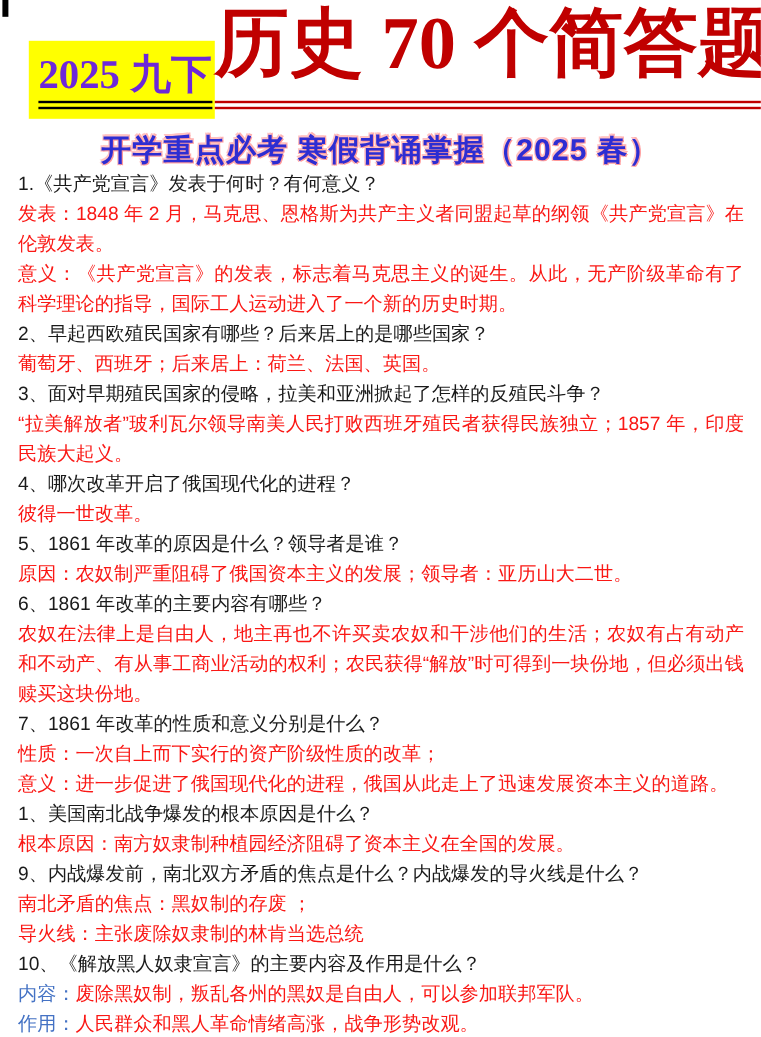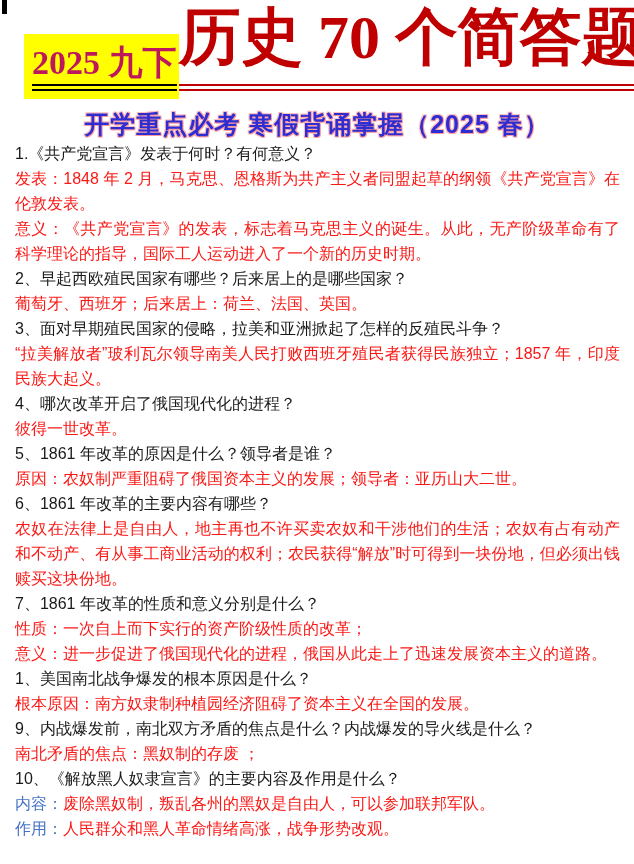--- a/index.html
+++ b/index.html
@@ -26,21 +26,21 @@
     display: inline-block;
     background: #ffff00;
     padding: 12px 2px 8px 8px;
     vertical-align: bottom;
   }
   .title-hl .seg {
     display: inline-block;
     font-family: "Liberation Serif", "DejaVu Serif", serif;
     font-weight: bold;
     font-size: 34px;
-    color: #be185d;
+    color: #6d28d9;
     border-bottom: 7px double #000;
     padding-bottom: 4px;
   }
   .title-red {
     display: inline-block;
     font-family: "Liberation Serif", "DejaVu Serif", serif;
     font-weight: bold;
     font-size: 62px;
     color: #c00000;
     border-bottom: 7px double #c00000;
@@ -95,16 +95,17 @@
   <p class="a">原因：农奴制严重阻碍了俄国资本主义的发展；领导者：亚历山大二世。</p>
   <p class="q">6、1861 年改革的主要内容有哪些？</p>
   <p class="a">农奴在法律上是自由人，地主再也不许买卖农奴和干涉他们的生活；农奴有占有动产和不动产、有从事工商业活动的权利；农民获得“解放”时可得到一块份地，但必须出钱赎买这块份地。</p>
   <p class="q">7、1861 年改革的性质和意义分别是什么？</p>
   <p class="a">性质：一次自上而下实行的资产阶级性质的改革；</p>
   <p class="a">意义：进一步促进了俄国现代化的进程，俄国从此走上了迅速发展资本主义的道路。</p>
   <p class="q">1、美国南北战争爆发的根本原因是什么？</p>
   <p class="a">根本原因：南方奴隶制种植园经济阻碍了资本主义在全国的发展。</p>
   <p class="q">9、内战爆发前，南北双方矛盾的焦点是什么？内战爆发的导火线是什么？</p>
   <p class="a">南北矛盾的焦点：黑奴制的存废 ；</p>
+  <p class="a">导火线：主张废除奴隶制的林肯当选总统</p>
   <p class="q">10、《解放黑人奴隶宣言》的主要内容及作用是什么？</p>
   <p class="a"><span class="lbl">内容：</span><span>废除黑奴制，叛乱各州的黑奴是自由人，可以参加联邦军队。</span></p>
   <p class="a"><span class="lbl">作用：</span><span>人民群众和黑人革命情绪高涨，战争形势改观。</span></p>
 </div>
 
 </body></html>

